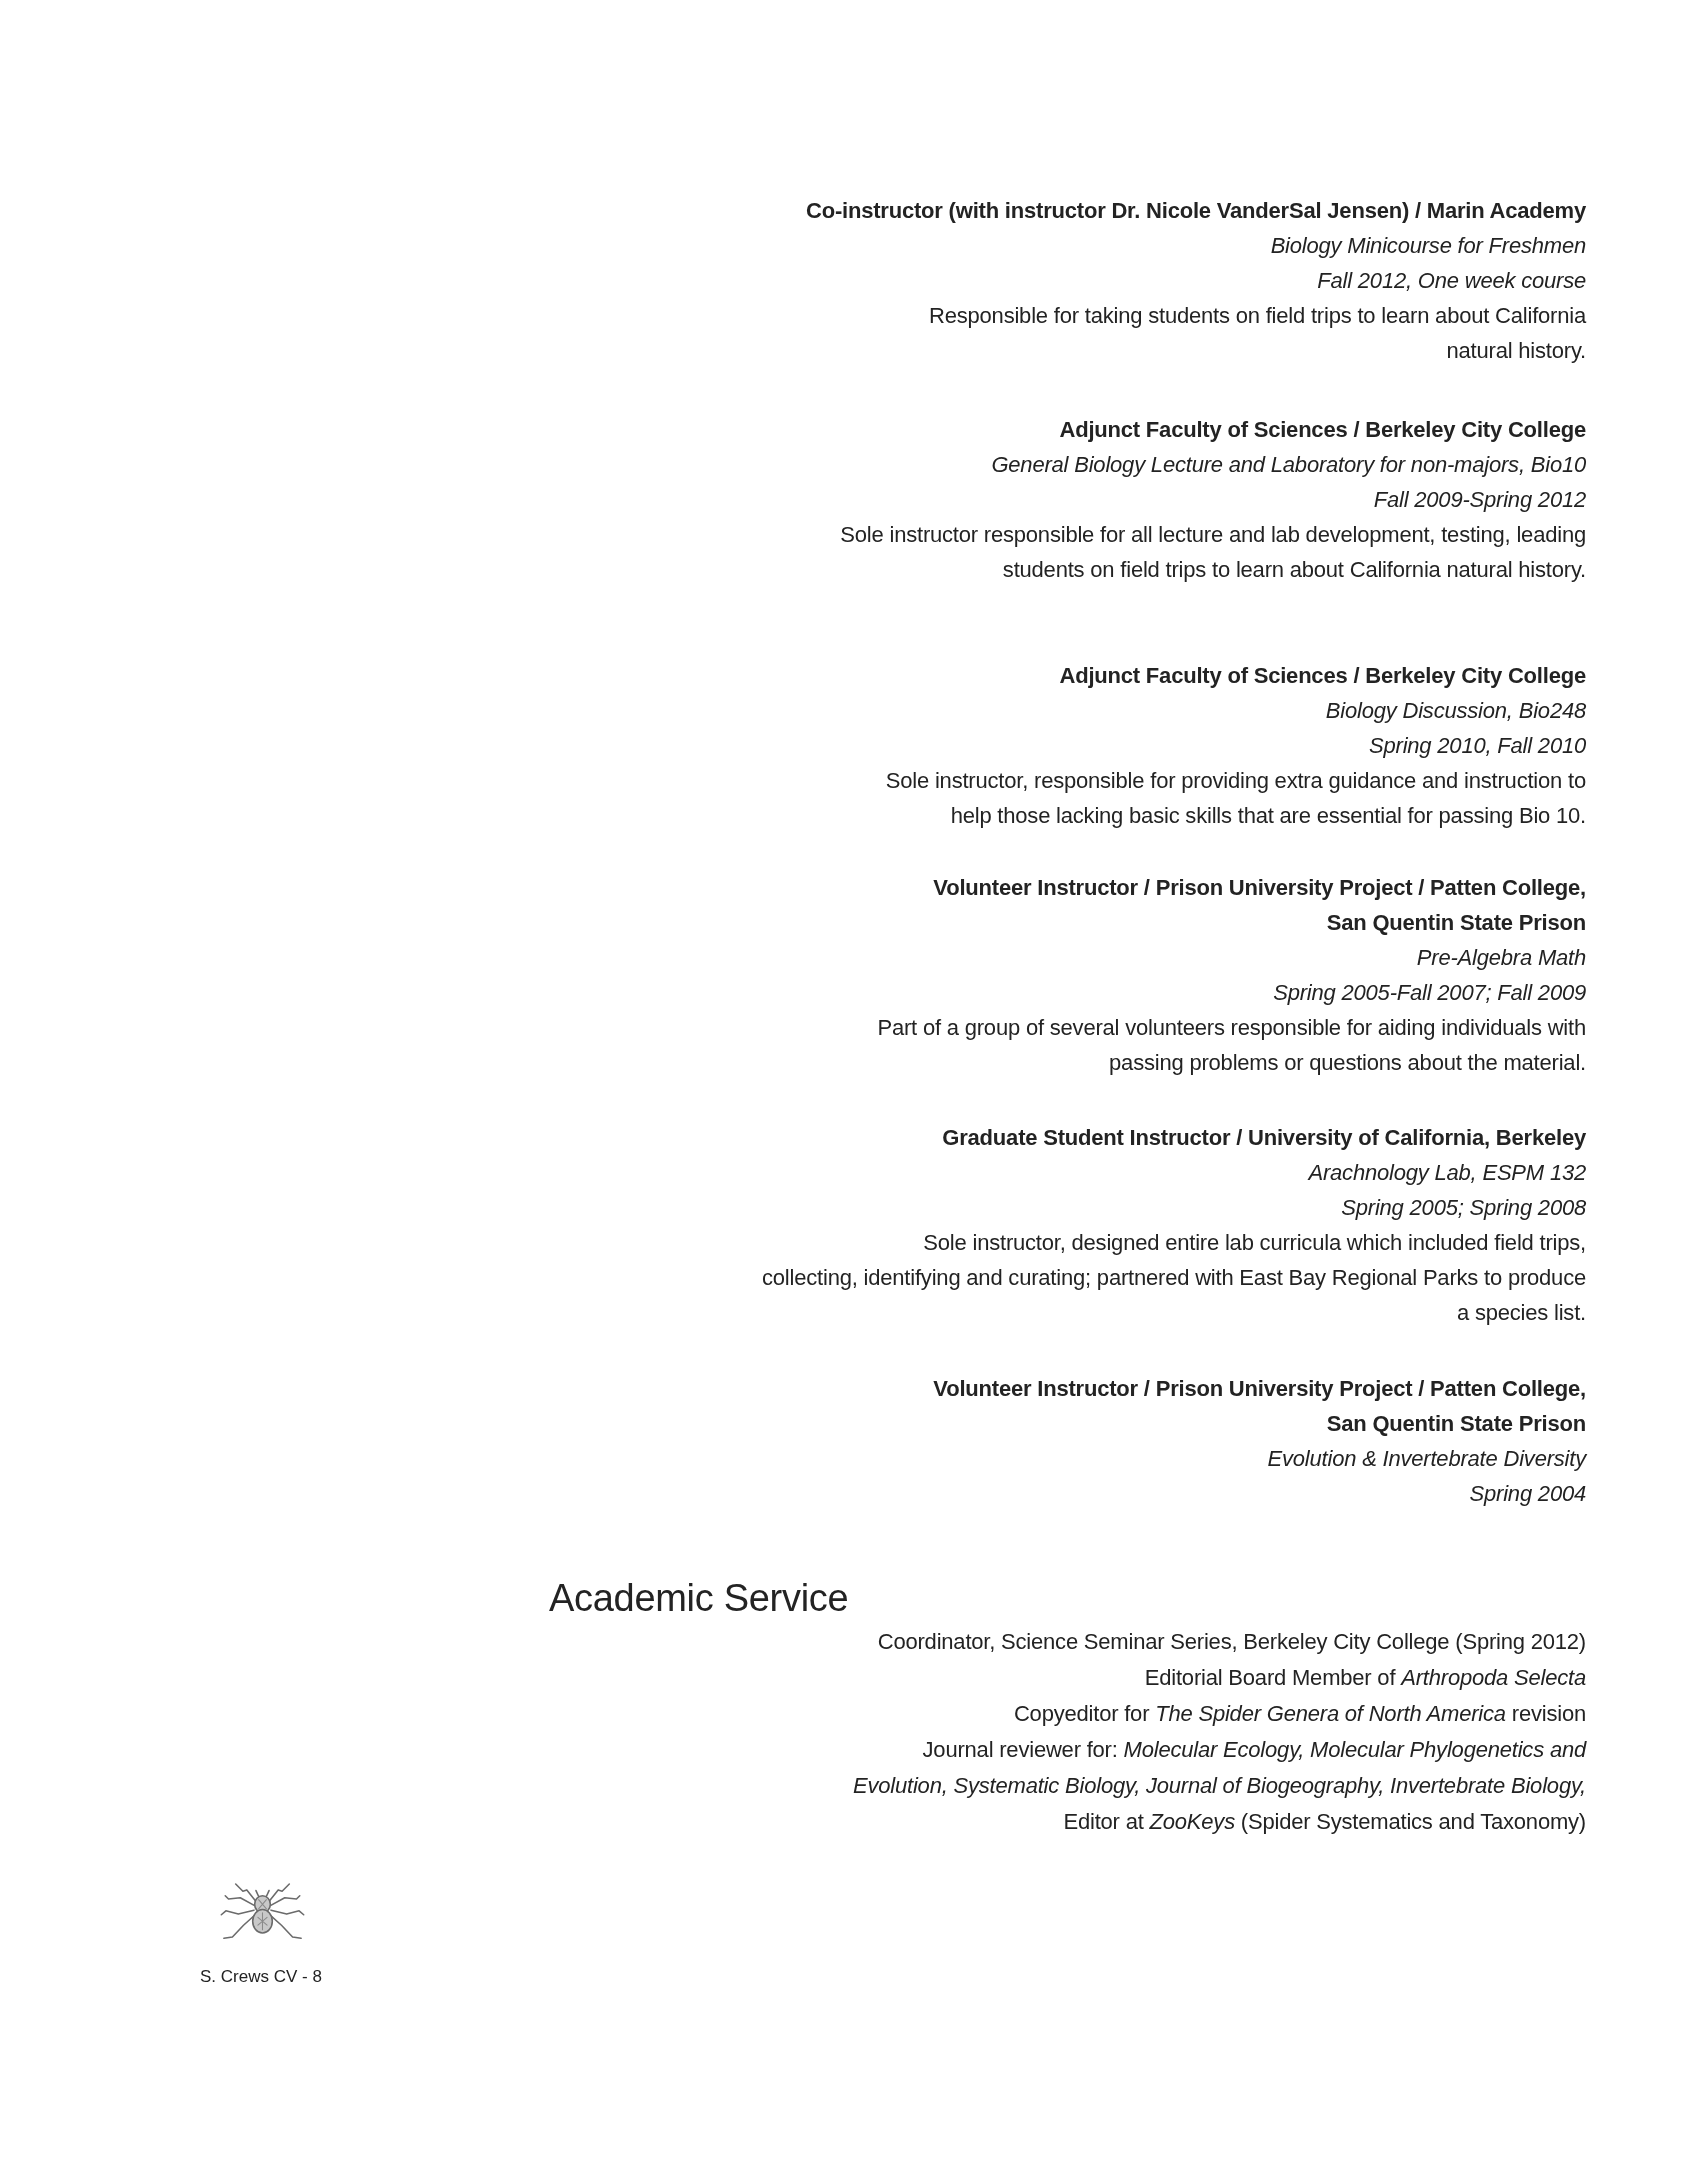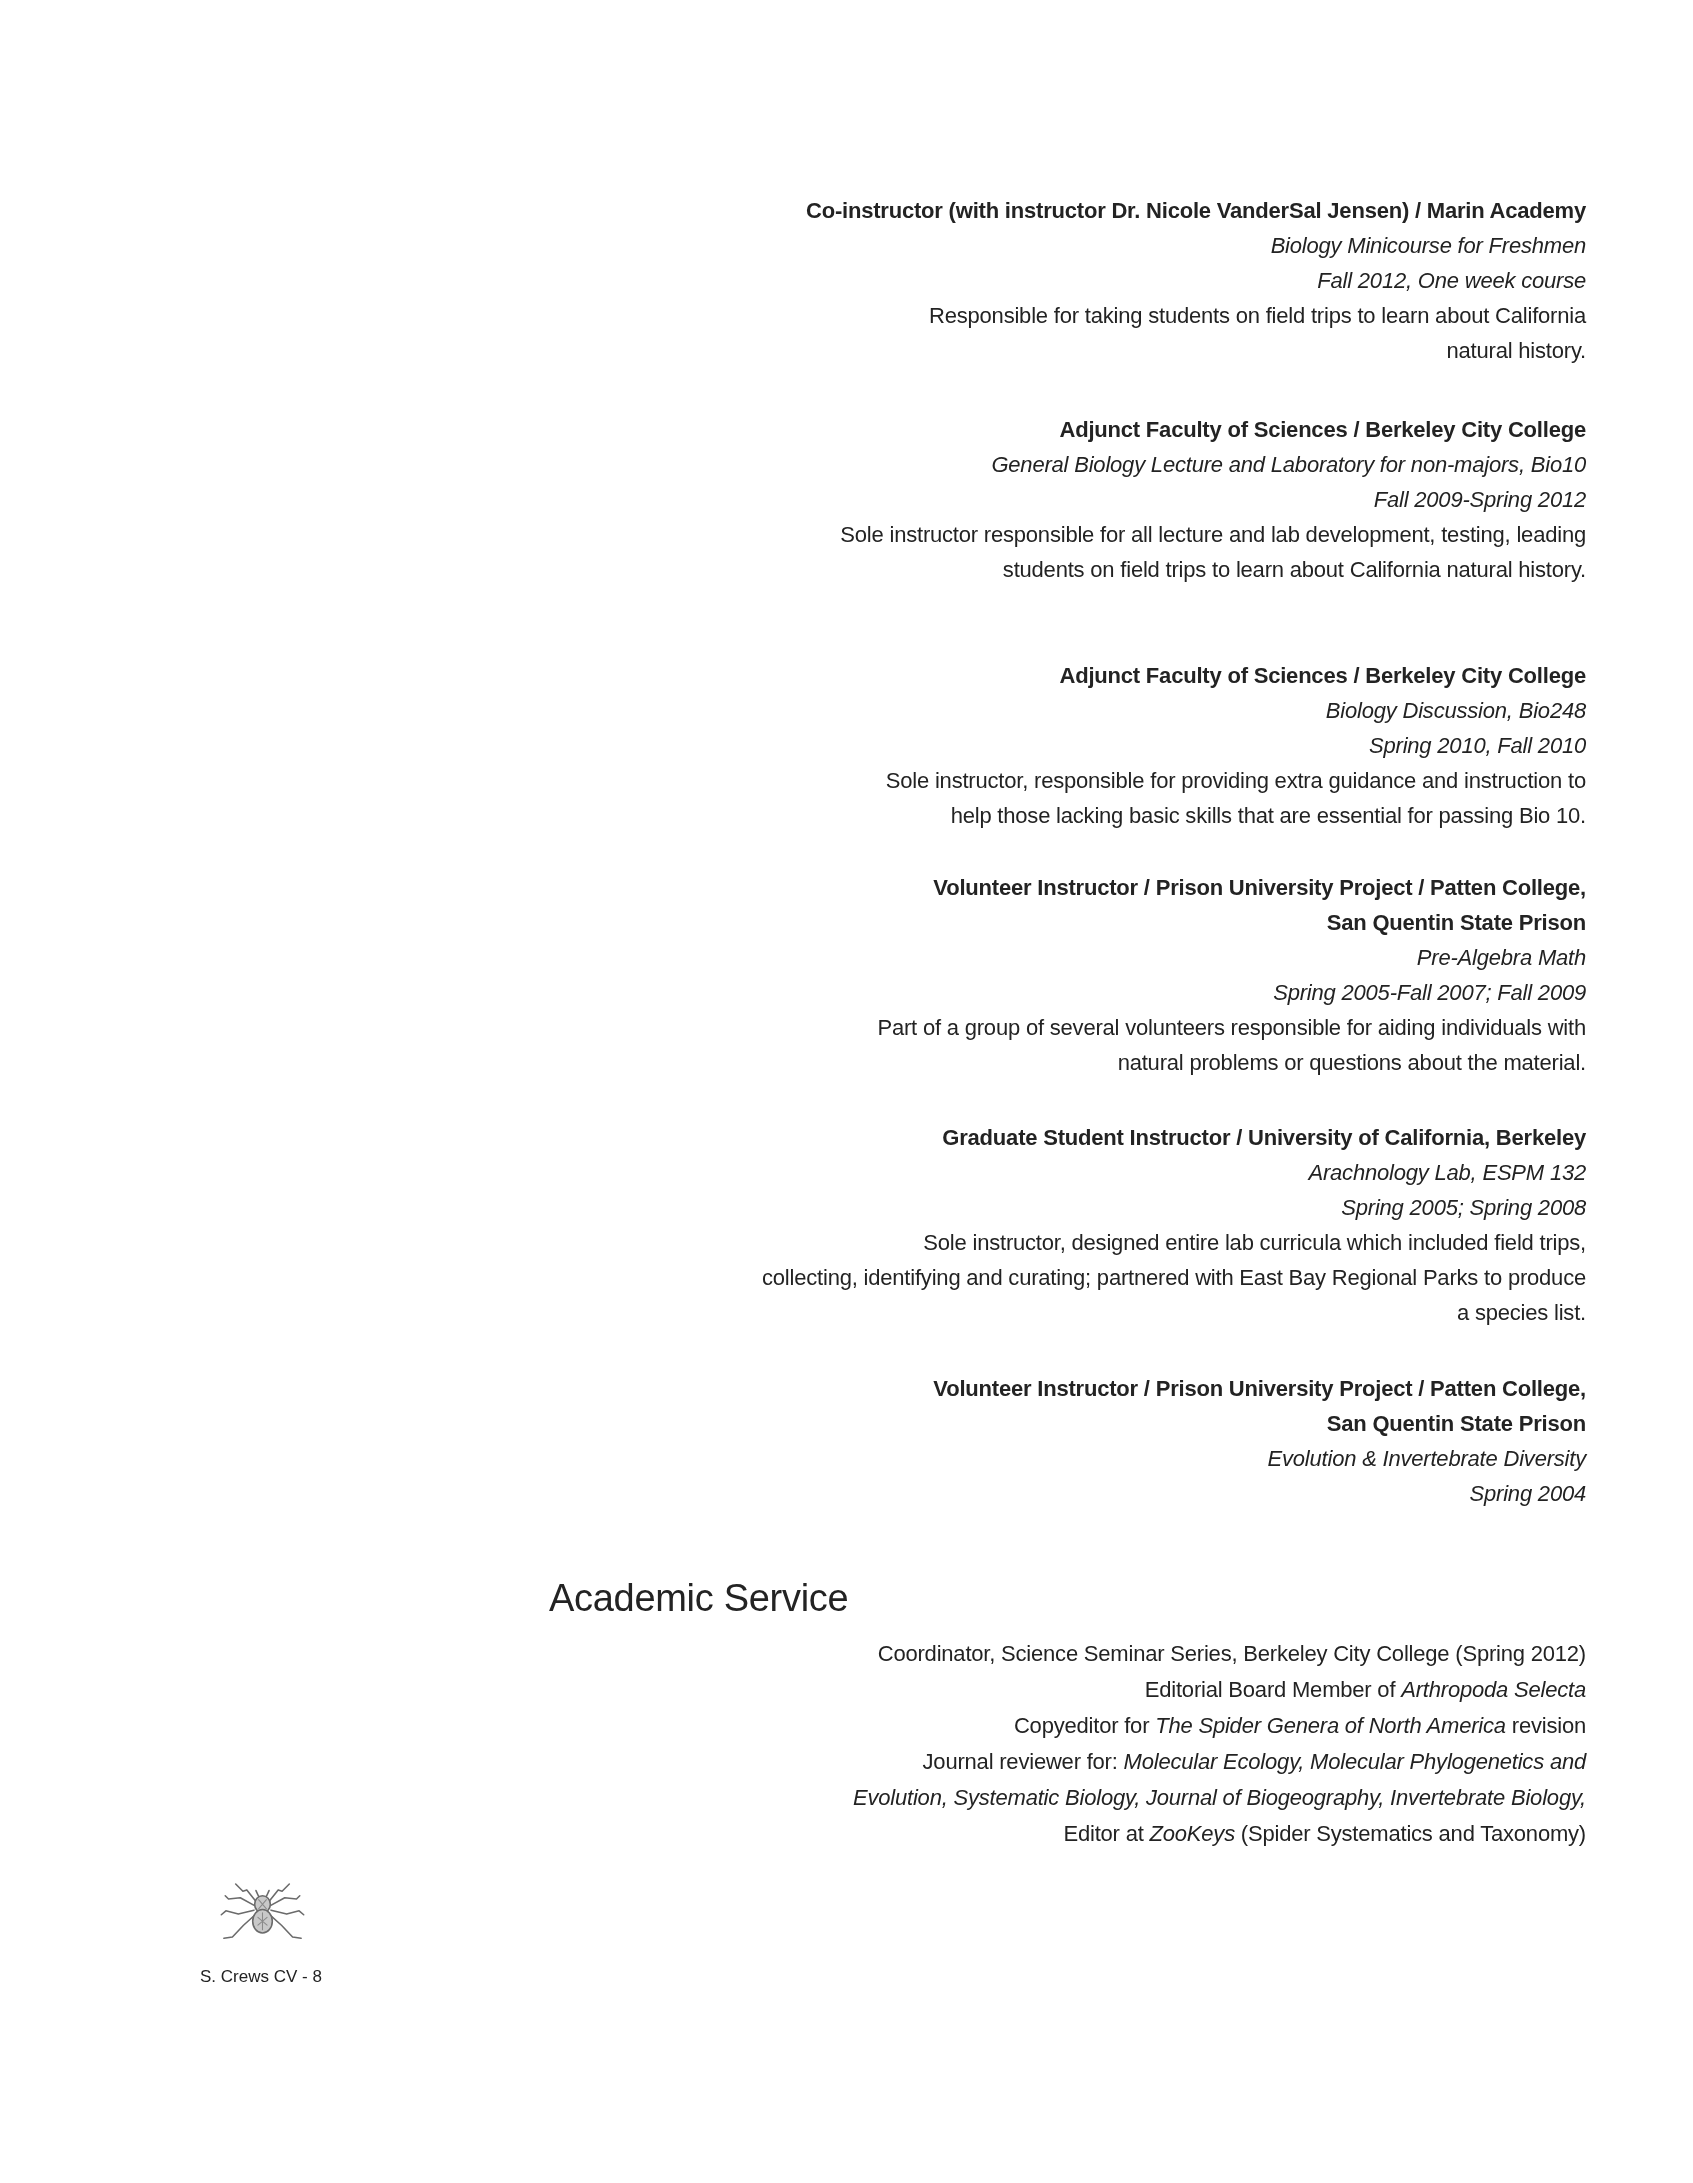--- a/index.html
+++ b/index.html
@@ -51,21 +51,21 @@
     line-height: 22.5px;
     white-space: nowrap;
   }
   
   #entry-1 { top: 193px; }
   #entry-2 { top: 412px; }
   #entry-3 { top: 658px; }
   #entry-4 { top: 870px; }
   #entry-5 { top: 1120px; }
   #entry-6 { top: 1371px; }
-  #service-lines { top: 1624px; margin-top: 12px; }
+  #service-lines { top: 1624px; }
 </style>
 </head>
 <body>
 
 <div class="page">
 
   <section class="entry" id="entry-1">
     <div class="line b">Co-instructor (with instructor Dr. Nicole VanderSal Jensen) / Marin Academy</div>
     <div class="line i">Biology Minicourse for Freshmen</div>
     <div class="line i">Fall 2012, One week course</div>
@@ -88,21 +88,21 @@
     <div class="line">Sole instructor, responsible for providing extra guidance and instruction to</div>
     <div class="line">help those lacking basic skills that are essential for passing Bio 10.</div>
   </section>
 
   <section class="entry" id="entry-4">
     <div class="line b">Volunteer Instructor / Prison University Project / Patten College,</div>
     <div class="line b">San Quentin State Prison</div>
     <div class="line i">Pre-Algebra Math</div>
     <div class="line i">Spring 2005-Fall 2007; Fall 2009</div>
     <div class="line">Part of a group of several volunteers responsible for aiding individuals with</div>
-    <div class="line">natural problems or questions about the material.</div>
+    <div class="line">passing problems or questions about the material.</div>
   </section>
 
   <section class="entry" id="entry-5">
     <div class="line b">Graduate Student Instructor / University of California, Berkeley</div>
     <div class="line i">Arachnology Lab, ESPM 132</div>
     <div class="line i">Spring 2005; Spring 2008</div>
     <div class="line">Sole instructor, designed entire lab curricula which included field trips,</div>
     <div class="line">collecting, identifying and curating; partnered with East Bay Regional Parks to produce</div>
     <div class="line">a species list.</div>
   </section>

